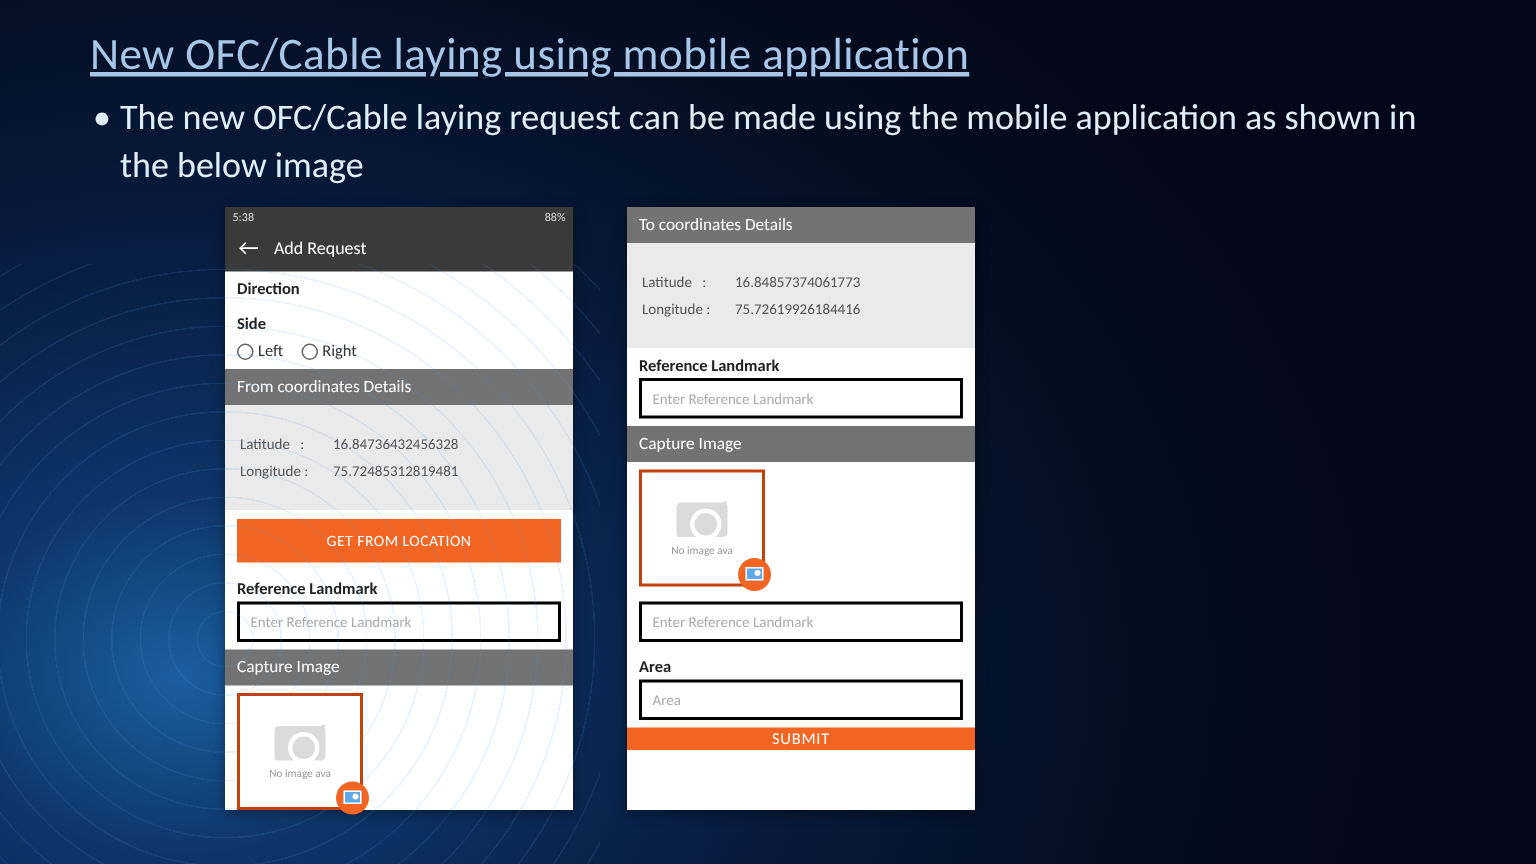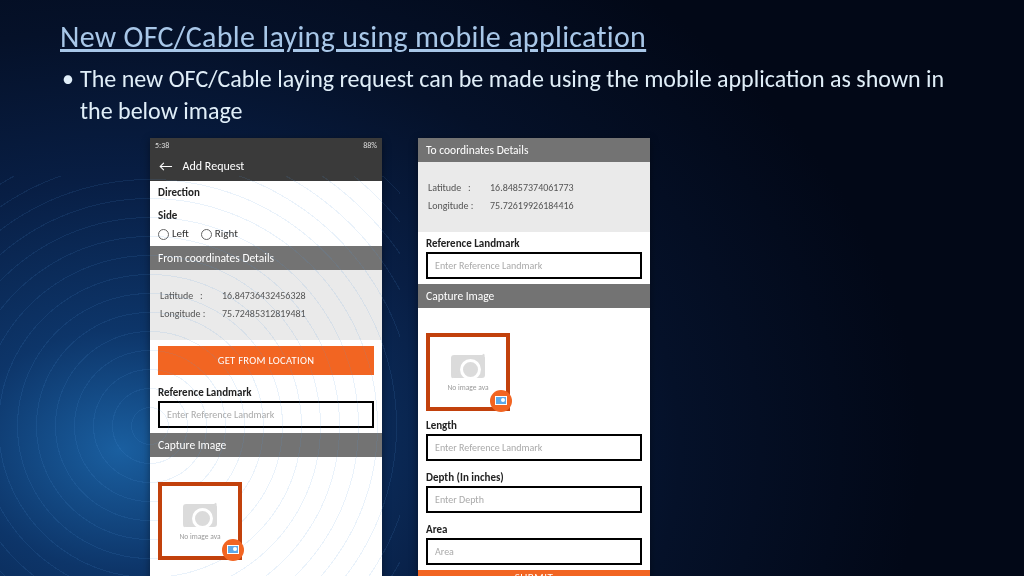--- a/index.html
+++ b/index.html
@@ -16,21 +16,21 @@
 .p-sec{padding:5px 8px 3px}
 .p-lbl{font-weight:600;font-size:11px;color:#222;margin-bottom:2px}
 .p-sel{background:#eee;padding:5px 7px;display:flex;justify-content:space-between;align-items:center;font-size:11px;color:#444;border:1px solid #ddd}
 .radios{display:flex;gap:12px;font-size:11px;padding:3px 0;align-items:center}
 .radio{width:11px;height:11px;border:1.5px solid #666;border-radius:50%;display:inline-block;margin-right:3px;vertical-align:middle}
 .darkhdr{background:#737373;color:#fff;font-size:11.5px;padding:5px 8px;font-weight:400}
 .coords{background:#eaeaea;padding:16px 8px;font-size:10px;color:#555;line-height:1.6}
 .coords td:first-child{width:60px}
 .obtn{background:#f26522;color:#fff;text-align:center;padding:8px 0;font-size:10.5px;font-weight:500;letter-spacing:.3px;margin:6px 8px}
 .tinput{border:2px solid #000000;padding:5px 7px;font-size:10px;color:#aaa;margin:2px 0}
-.imgbox{border:4px solid #c2410c;width:84px;height:78px;margin:20px 0 0 0;display:flex;flex-direction:column;align-items:center;justify-content:center;position:relative;background:#fff}
+.imgbox{border:2px solid #c2410c;width:84px;height:78px;margin:0 0 0 0;display:flex;flex-direction:column;align-items:center;justify-content:center;position:relative;background:#fff}
 .cam{width:34px;height:26px;position:relative;opacity:.35}
 .cam::before{content:"";position:absolute;inset:3px 0 0 0;background:#999;border-radius:3px}
 .cam::after{content:"";position:absolute;width:15px;height:15px;border:3px solid #fff;border-radius:50%;top:7px;left:9px}
 .slash{position:absolute;width:40px;height:2px;background:#999;transform:rotate(-35deg);top:13px;left:-3px}
 .noimg{font-size:7.5px;color:#999;margin-top:5px}
 .picbtn{position:absolute;bottom:-5px;right:-6px;width:22px;height:22px;background:#f26522;border-radius:50%;display:flex;align-items:center;justify-content:center}
 .picico{width:12px;height:9px;background:#5da9e9;border:1px solid #fff;position:relative}
 .picico::after{content:"";position:absolute;width:4px;height:4px;background:#fff;border-radius:50%;top:1px;right:1px}
 .tri{font-size:8px;color:#777}
 .submit{background:#f26522;color:#fff;text-align:center;padding:1px 0;font-size:11px;font-weight:500;letter-spacing:.5px}
@@ -122,26 +122,21 @@
       <div class="cam">
             <div class="slash"></div>
           </div>
       <div class="noimg">No image ava</div>
       <div class="picbtn">
             <div class="picico"></div>
           </div>
     </div>
   </div>
   <div class="p-sec">
-    <div class="p-lbl">Length</div>
     <div class="tinput">Enter Reference Landmark</div>
-  </div>
-  <div class="p-sec">
-    <div class="p-lbl">Depth (In inches)</div>
-    <div class="tinput">Enter Depth</div>
   </div>
   <div class="p-sec">
     <div class="p-lbl">Area</div>
     <div class="tinput">Area</div>
   </div>
   <div class="submit">SUBMIT</div>
 </div>
 
 </div>
 

